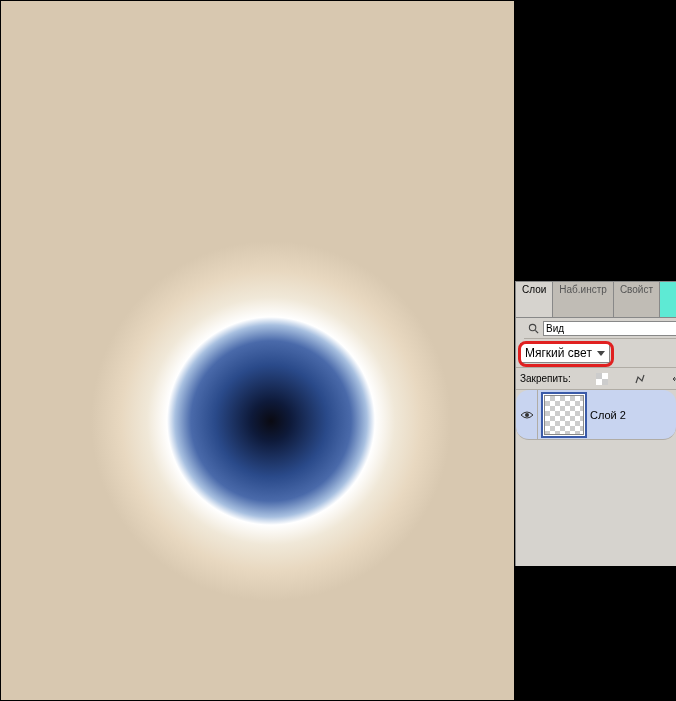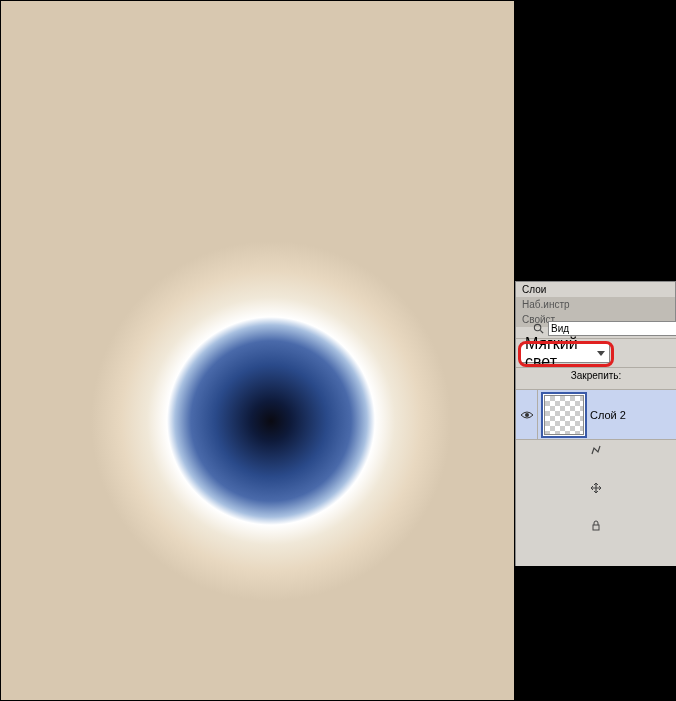--- a/index.html
+++ b/index.html
@@ -29,40 +29,40 @@
     height: 285px;
     background: #d6d3ce;
     border-left: 1px solid #888;
     border-top: 1px solid #888;
   }
   .tabs-row {
     display: flex;
     height: 36px;
     background: #5eead4;
     border-bottom: 1px solid #888;
-    flex-direction: column;
   }
   .tab {
     padding: 2px 6px;
     border-right: 1px solid #888;
     font-size: 10px;
     color: #555;
     background: #c0bcb5;
   }
   .tab.active {
     background: #d6d3ce;
     color: #000;
   }
   .view-filter {
     display: flex;
     align-items: center;
     height: 21px;
-    padding: 2px 17px;
+    padding: 2px 4px;
     gap: 4px;
     border-bottom: 1px solid #b0aca5;
+    margin-left: 8px;
   }
   .search-icon {
     width: 11px; height: 11px;
     display: inline-block;
   }
   .view-filter input {
     flex: 1;
     border: 1px solid #888;
     background: #fff;
     font-size: 10px;
@@ -76,21 +76,21 @@
   .blend-select {
     display: flex;
     align-items: center;
     justify-content: space-between;
     width: 90px;
     height: 20px;
     background: #fff;
     border: 1px solid #888;
     box-shadow: inset 1px 1px 0 #fff;
     padding: 2px 4px;
-    font-size: 16px;
+    font-size: 12px;
     color: #000;
     position: relative;
   }
   .blend-select .chev {
     width: 0; height: 0;
     border-left: 4px solid transparent;
     border-right: 4px solid transparent;
     border-top: 5px solid #444;
   }
   .highlight-ring {
@@ -102,41 +102,41 @@
     pointer-events: none;
   }
   .lock-row {
     display: flex;
     align-items: center;
     height: 22px;
     padding: 2px 4px;
     gap: 24px;
     border-bottom: 1px solid #b0aca5;
     font-size: 10px;
-    flex-direction: column;
   }
   .lock-row .mini-icon {
     width: 14px; height: 14px;
     display: flex;
     align-items: center;
     justify-content: center;
     border: 1px solid transparent;
   }
   .layer-list {
     display: flex;
     flex-direction: column;
   }
   .layer-row {
     display: flex;
     align-items: center;
     height: 50px;
     border-bottom: 1px solid #b0aca5;
   }
   .layer-row.selected {
     background: #c8d4f0;
+    border-radius: 13px;
   }
   .vis-col {
     width: 22px;
     height: 100%;
     display: flex;
     align-items: center;
     justify-content: center;
     border-right: 1px solid #b0aca5;
   }
   .eye-icon {

